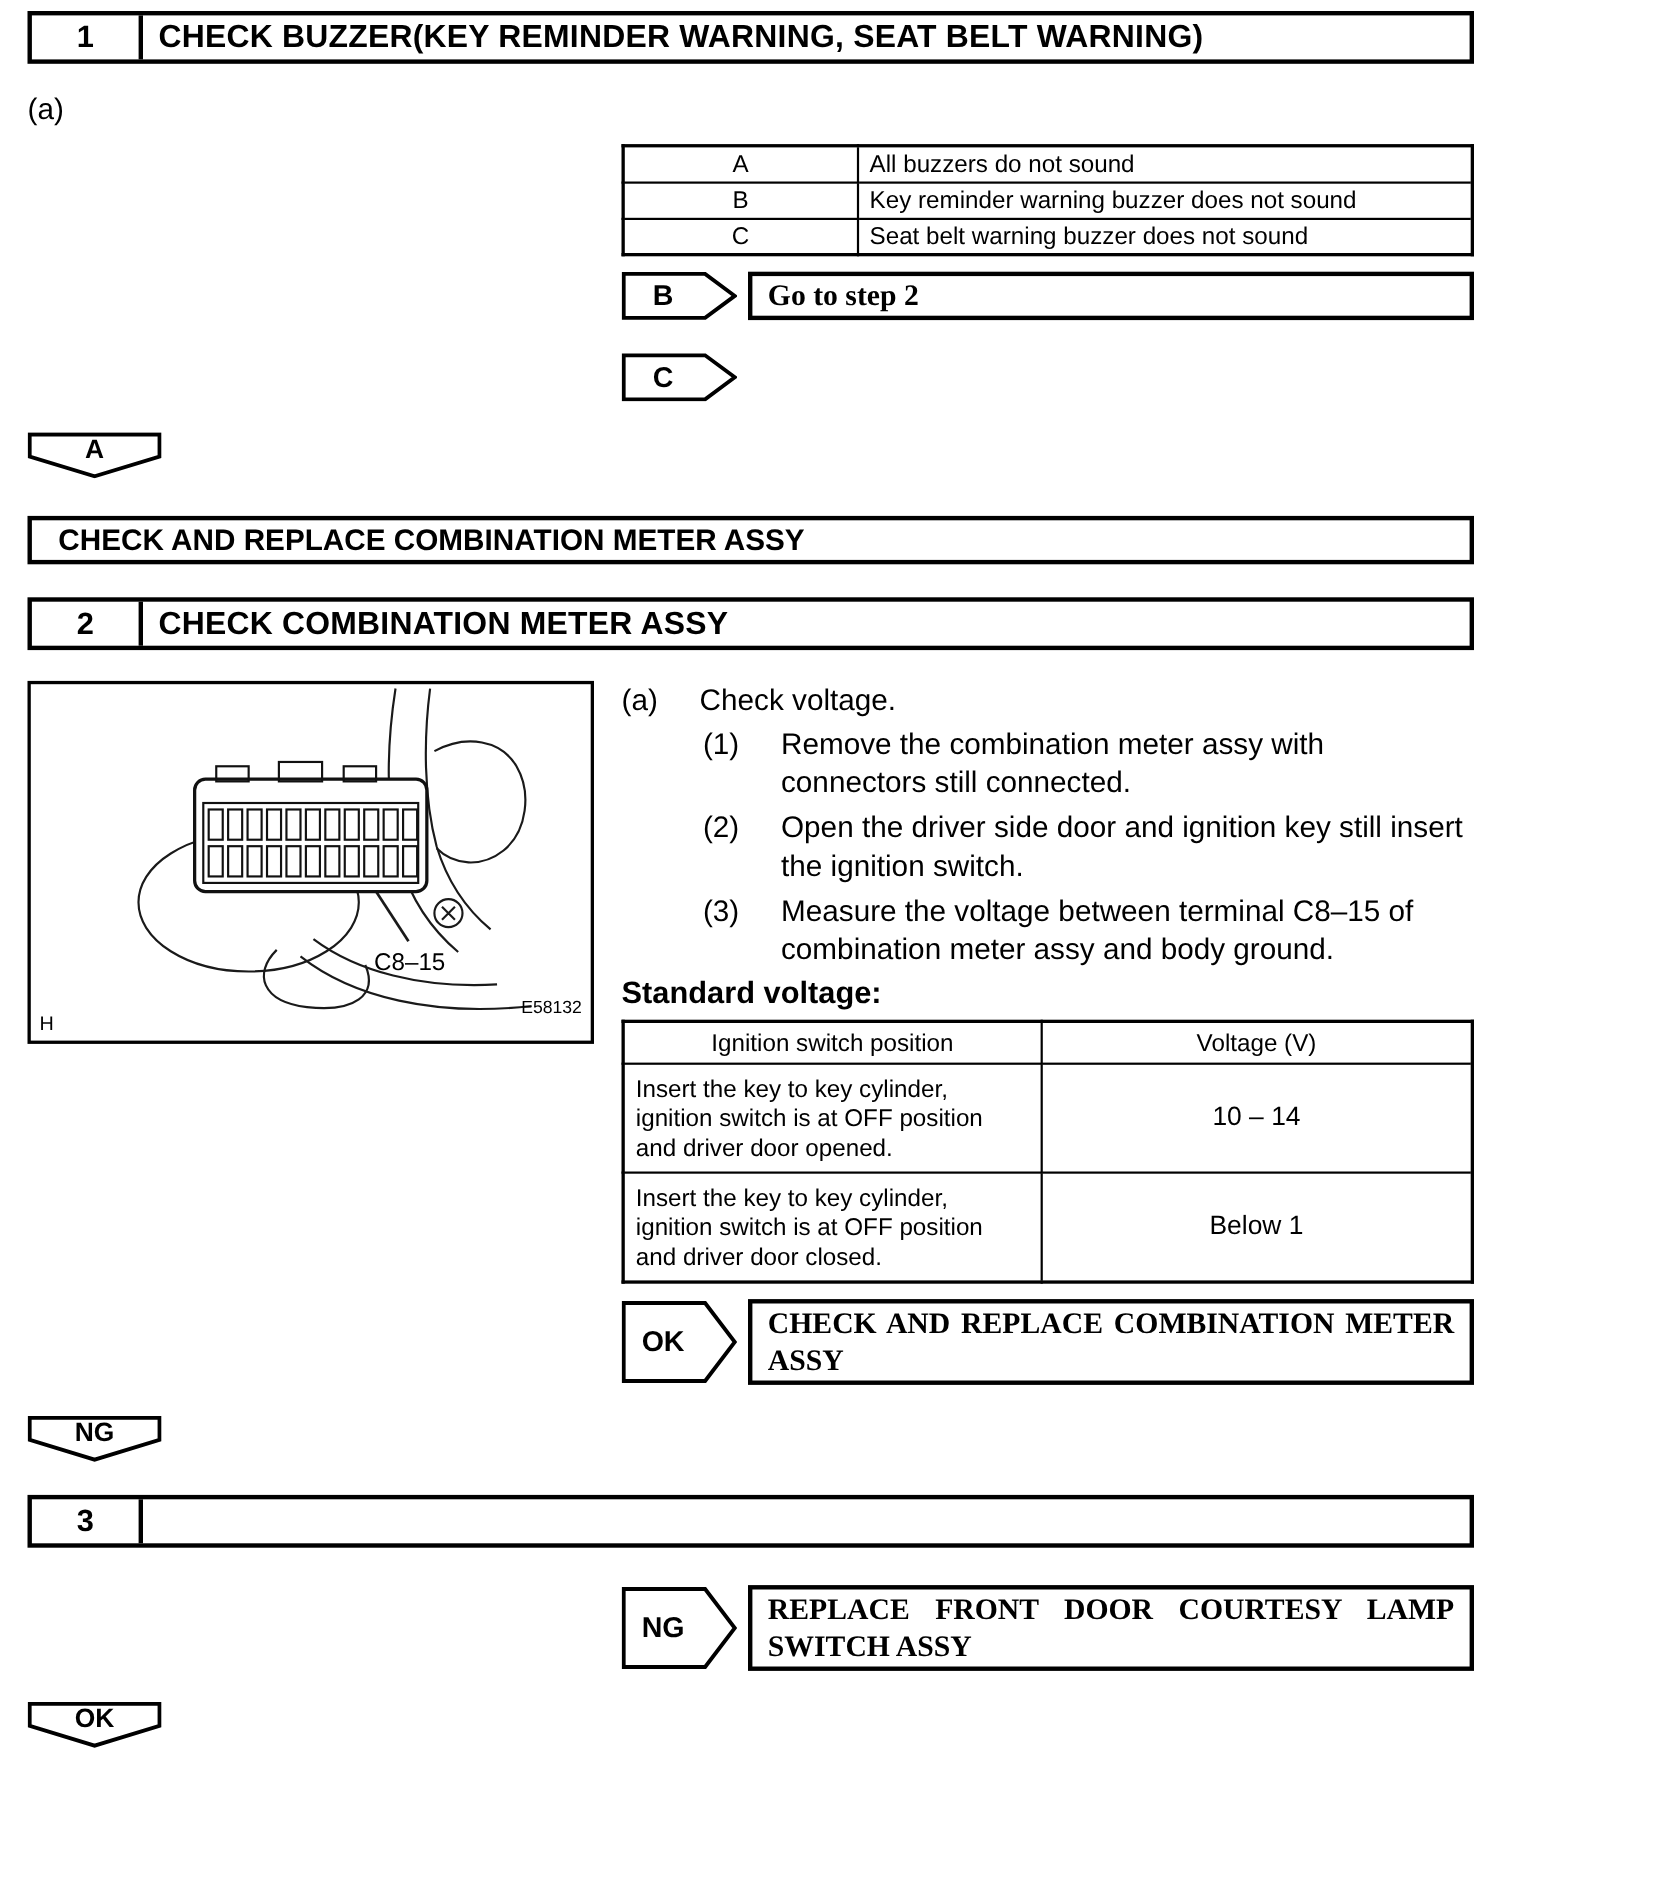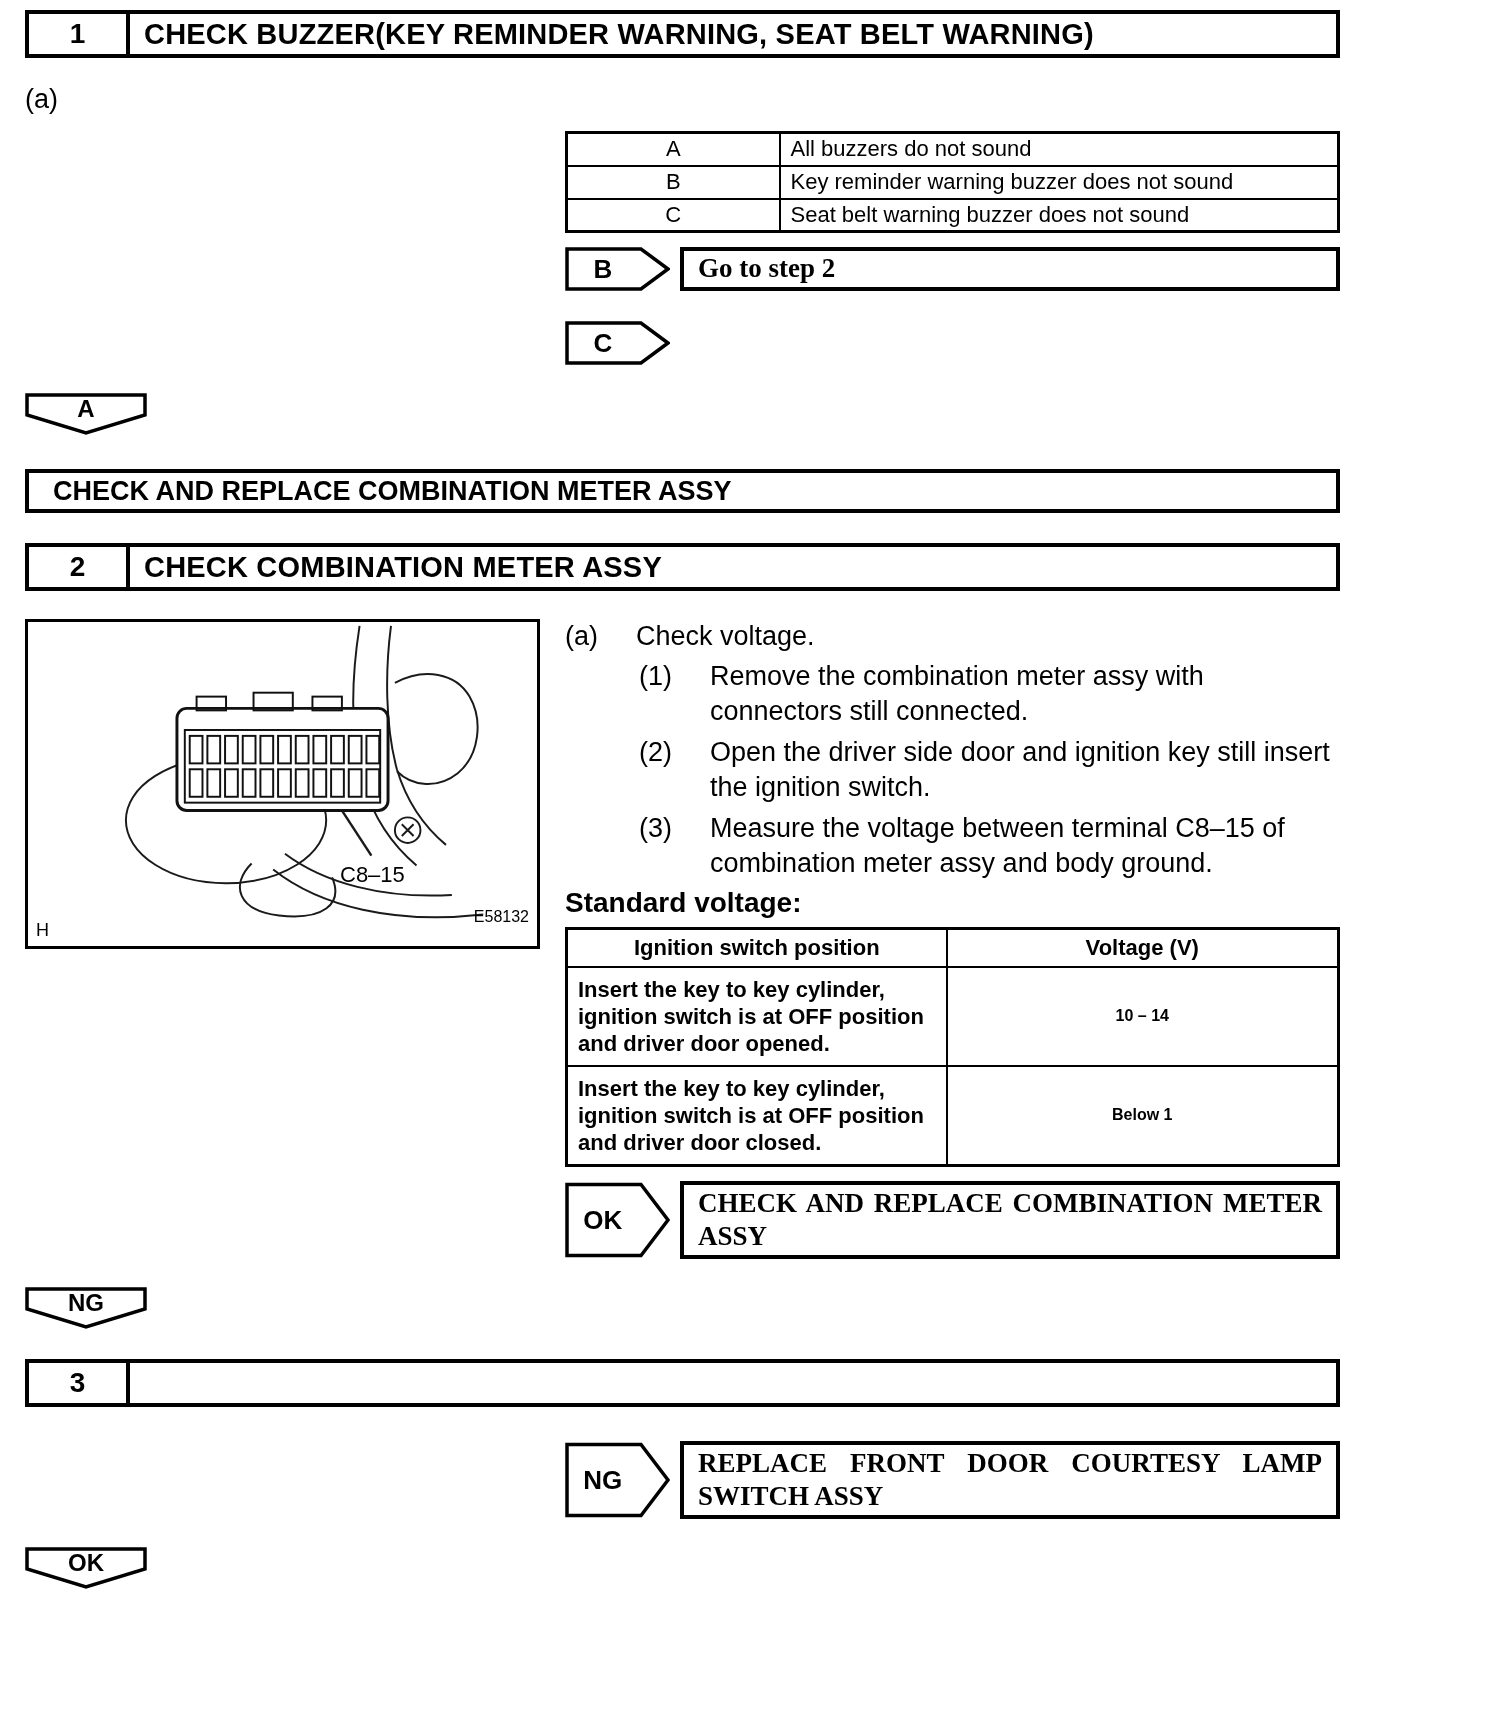--- a/index.html
+++ b/index.html
@@ -95,25 +95,25 @@
   .substep { display: flex; margin-top: 6px; }
   .substep .sub-num { width: 71px; margin-left: 74px; font-size: 27px; line-height: 35px; flex: 0 0 71px; }
   .substep .sub-text { flex: 1; font-size: 27px; line-height: 35px; }
   .std-label { margin-top: 6px; font-weight: bold; font-size: 28px; }
 
   
   .voltage-table {
     border-collapse: collapse; border: 3px solid #000;
     margin-top: 8px; width: 775px; table-layout: fixed;
   }
-  .voltage-table th, .voltage-table td { border: 2px solid #000; font-weight: bold; }
+  .voltage-table th, .voltage-table td { border: 2px solid #000; font-weight: normal; }
   .voltage-table th { height: 38px; font-size: 22px; text-align: center; }
   .voltage-table col.c1 { width: 380px; }
   .voltage-table td.cond { padding: 8px 10px; font-size: 22px; line-height: 27px; height: 74px; }
-  .voltage-table td.volt { text-align: center; font-size: 16px; }
+  .voltage-table td.volt { text-align: center; font-size: 24px; }
   .branch.incol { margin-left: 0; width: 775px; margin-top: 14px; }
 </style>
 </head>
 <body>
 
 <div class="page">
   <div class="content">
 
     <div class="step-header">
       <div class="step-num">1</div>

